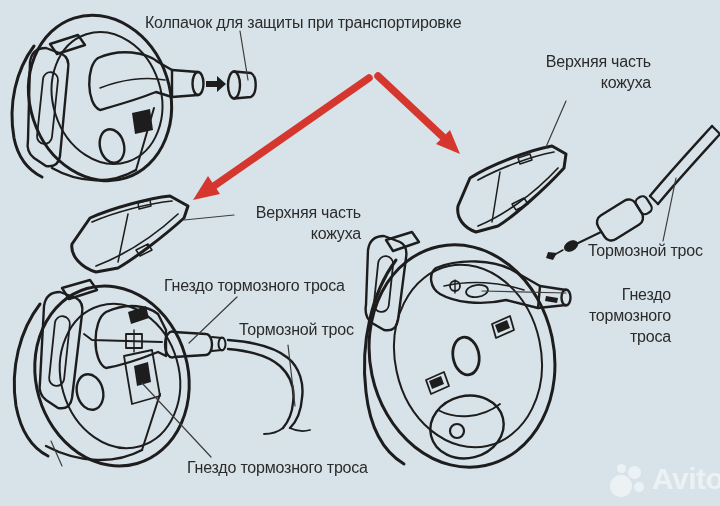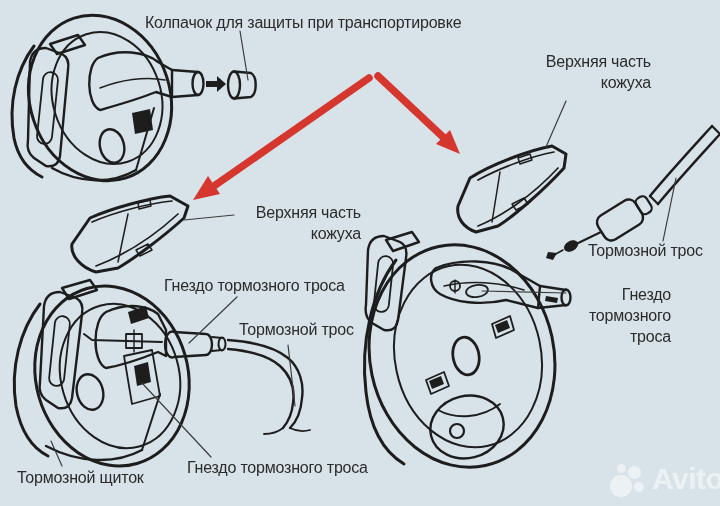--- a/index.html
+++ b/index.html
@@ -171,21 +171,20 @@
   <div class="lbl" style="left:164px;top:276px;">Гнездо тормозного троса</div>
 
   <div class="lbl" style="left:239px;top:320px;">Тормозной трос</div>
 
   <div class="lbl" style="left:588px;top:241px;">Тормозной трос</div>
 
   <div class="lbl wrap" style="left:571px;top:285px;width:100px;">Гнездо тормозного троса</div>
 
   <div class="lbl" style="left:187px;top:458px;">Гнездо тормозного троса</div>
 
-  <div class="lbl" style="left:17px;top:468px;">Тормозной щиток</div>
 
   <div class="wm">
     <span class="wm-dots">
       <i class="wm-dot-big"></i>
         <i class="wm-dot-tl"></i>
         <i class="wm-dot-tr"></i>
         <i class="wm-dot-br"></i>
     </span>
     <span class="wm-text">Avito</span>
   </div>

